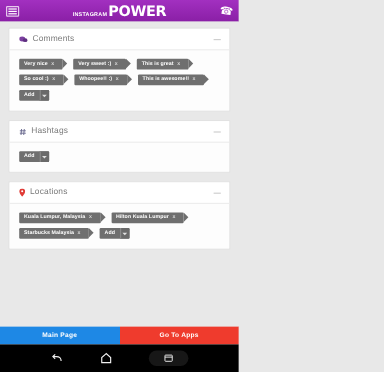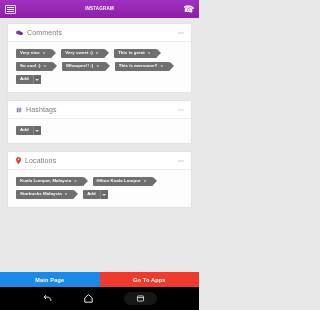--- a/index.html
+++ b/index.html
@@ -191,20 +191,21 @@
 <div id="app">
 
   <div class="appbar">
     <div class="hamburger">
       <i></i>
         <i></i>
         <i></i>
     </div>
     <div class="brand">
       <span class="b-small">INSTAGRAM</span>
+      <span class="b-big">POWER</span>
     </div>
     <div class="phone-ico">☎</div>
   </div>
 
   <div class="content">
 
     <div class="panel first">
       <div class="panel-head">
         <span class="ico">
           <svg width="7" height="6" viewBox="0 0 14 12">

